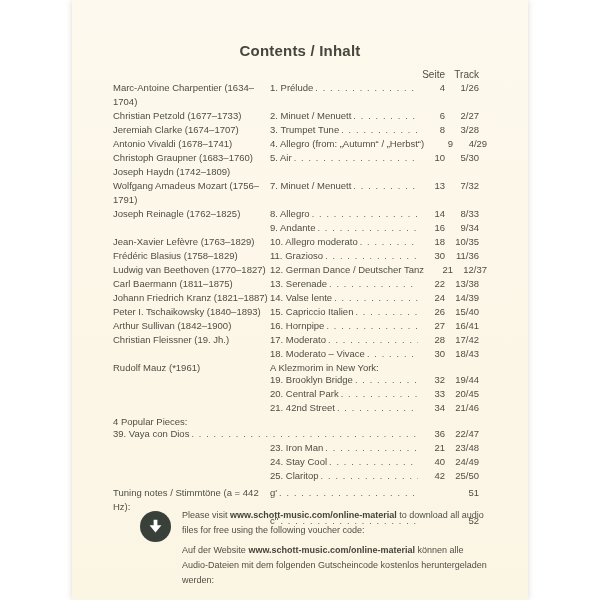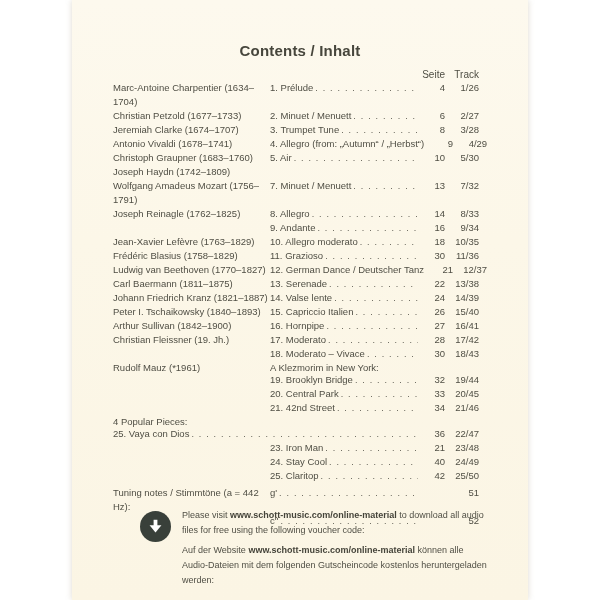--- a/index.html
+++ b/index.html
@@ -323,21 +323,21 @@
         <span class="page-cell">34</span>
         <span class="track-cell">21/46</span>
       </div>
     </div>
   </div>
 
   <div class="row">
     <div class="entry">
       <div class="pretitle">4 Popular Pieces:</div>
       <div class="entry-line">
-        <span class="title-cell">25. Vaya con Dios</span>
+        <span class="title-cell">39. Vaya con Dios</span>
         <span class="dots"></span>
         <span class="page-cell">36</span>
         <span class="track-cell">22/47</span>
       </div>
     </div>
   </div>
 
   <div class="row">
     <div class="composer"></div>
     <div class="entry">

